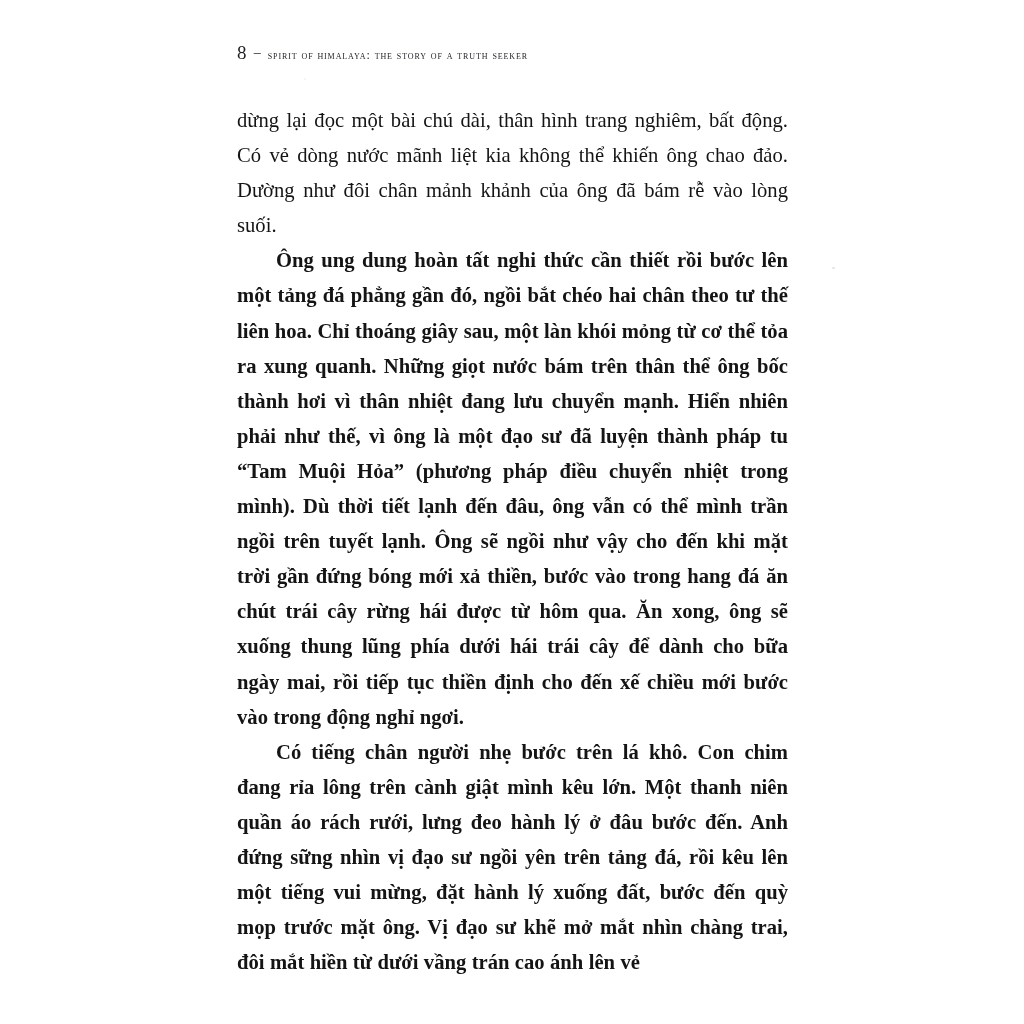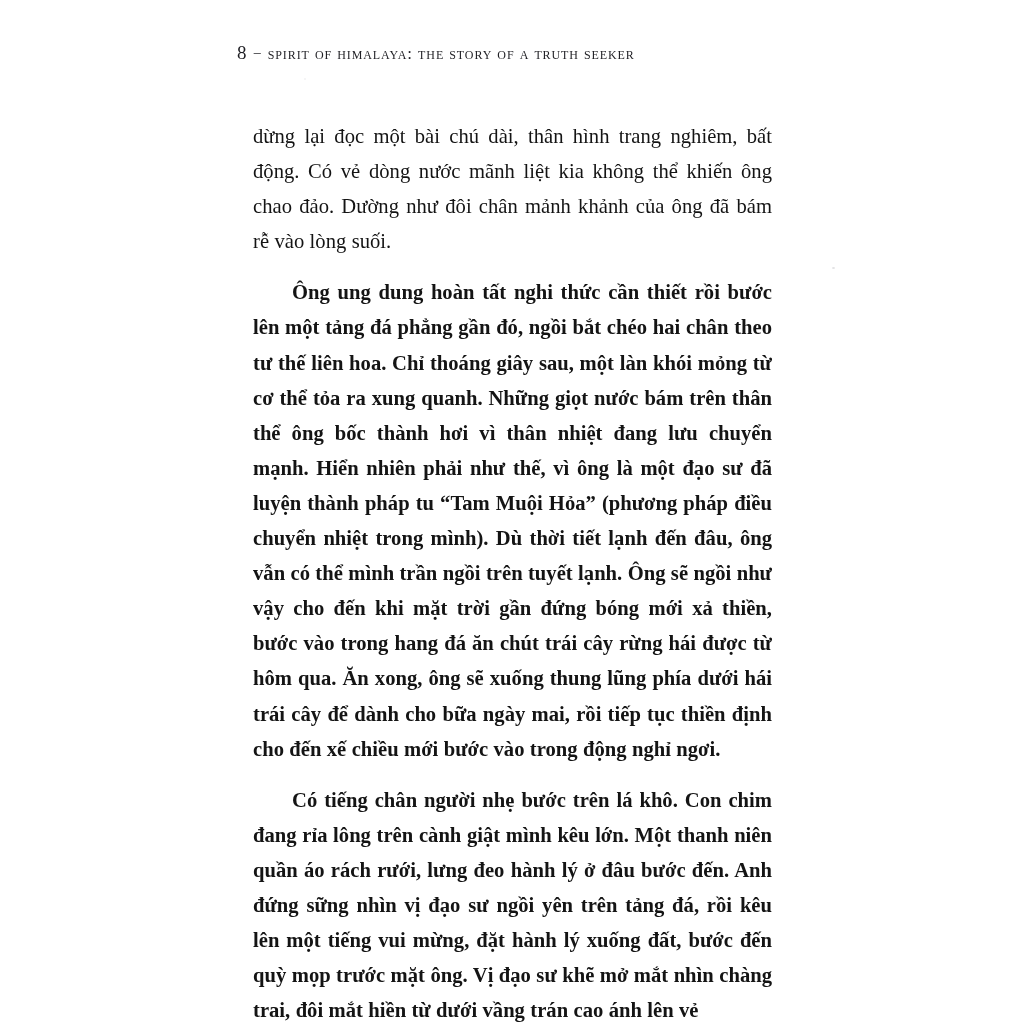--- a/index.html
+++ b/index.html
@@ -40,37 +40,37 @@
     line-height: 1;
     letter-spacing: 0.2px;
   }
   .head-dash {
     font-size: 14px;
     line-height: 1;
     margin: 0 7px 0 7px;
     transform: translateY(-2px);
   }
   .head-title {
-    font-size: 17px;
+    font-size: 12px;
     line-height: 1;
     font-variant: small-caps;
     text-transform: lowercase;
     letter-spacing: 0.9px;
     transform: translateY(-0.5px);
   }
 
   
   .textblock {
     position: absolute;
     left: 237px;
     top: 103px;
     width: 551px;
   }
   .para {
-    margin: 16px;
+    margin: 0;
     text-align: justify;
     text-justify: inter-word;
     font-size: 20.6px;
     line-height: 35.1px;
     text-indent: 0;
     letter-spacing: 0.02px;
     word-spacing: 0.2px;
   }
   .para.indent {
     text-indent: 39px;

